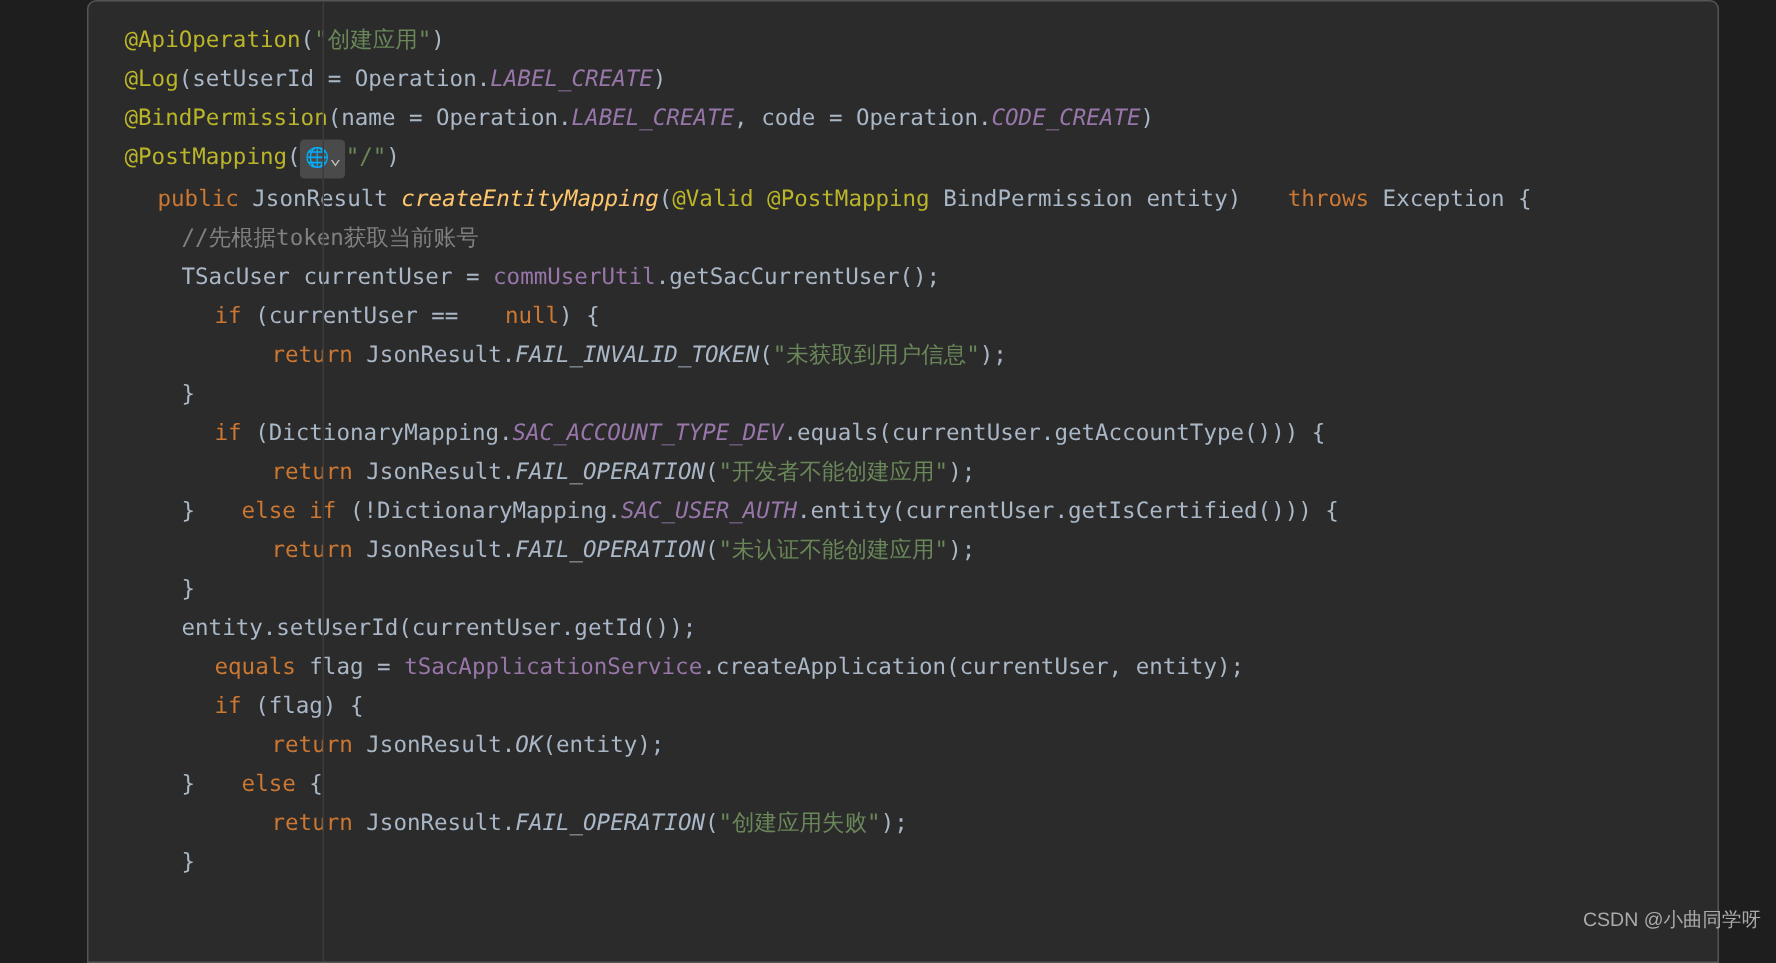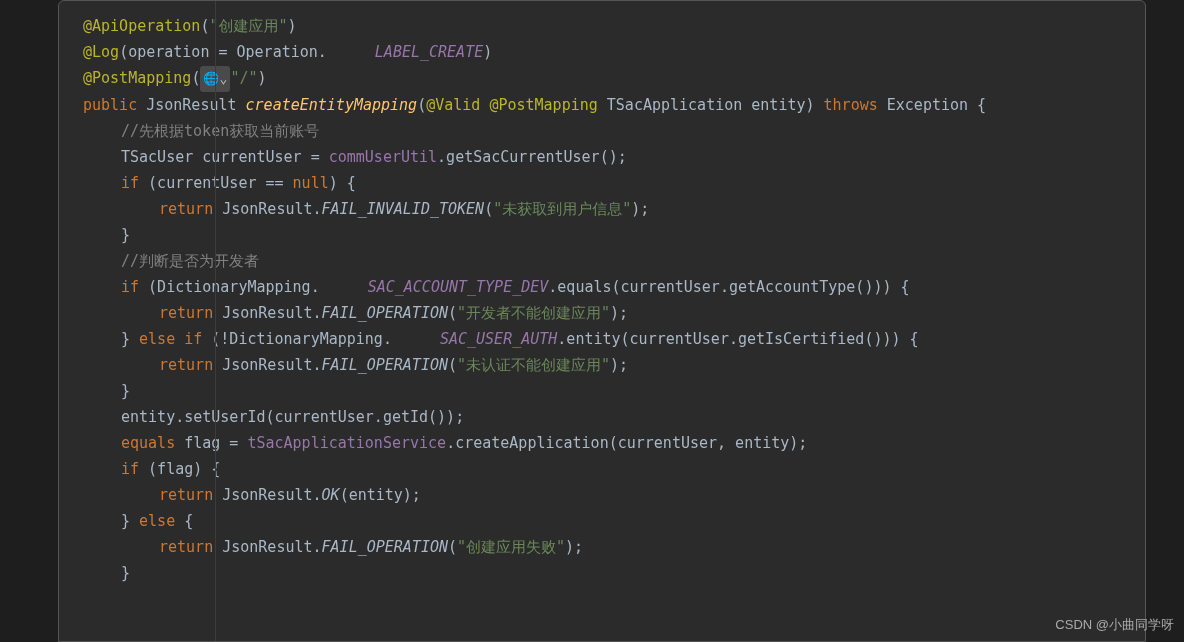--- a/index.html
+++ b/index.html
@@ -23,24 +23,24 @@
     border-top-left-radius: 6px;
     border-top-right-radius: 6px;
     padding: 12px 0 0 24px;
     overflow: hidden;
   }
   .line { white-space: pre; color: #a9b7c6; }
   .ind1 { padding-left: 0; }
   .ind2 { padding-left: 38px; }
   .ind3 { padding-left: 76px; }
   .annotation { color: #bbb529; }
-  .keyword { color: #cc7832; }
+  .keyword { color: #cc7832; margin-left: 22px; }
   .comment { color: #808080; }
   .string { color: #6a8759; }
-  .static-field { color: #9876aa; font-style: italic; margin-left: 48px; }
+  .static-field { color: #9876aa; font-style: italic; }
   .static-method { font-style: italic; color: #a9b7c6; }
   .member { color: #9876aa; }
   .method-decl { color: #ffc66d; font-style: italic; }
   .paren { color: #a9b7c6; }
   .icon-pill {
     display: inline-block;
     background: #4a4a4a;
     border-radius: 3px;
     padding: 0 3px;
     color: #c0c0c0;
@@ -49,53 +49,53 @@
   .guide {
     position: absolute;
     top: 0;
     bottom: 0;
     width: 1px;
     background: #3c3c3c;
   }
   .watermark {
     position: absolute;
     right: 10px;
-    bottom: 4px;
+    bottom: 16px;
     color: #aaaaaa;
     font-family: Arial, sans-serif;
     font-size: 13px;
     pointer-events: none;
   }
 </style>
 </head>
 <body>
 
 <div class="editor-wrap">
   <div class="guide" style="left:156px"></div>
 
   <div class="line ind1"><span class="annotation">@ApiOperation</span><span class="paren">(</span><span class="string">"创建应用"</span><span class="paren">)</span></div>
 
-  <div class="line ind1"><span class="annotation">@Log</span><span class="paren">(operation = Operation.</span><span class="static-field">LABEL_CREATE</span><span class="paren">)</span></div>
+  <div class="line ind1"><span class="annotation">@Log</span><span class="paren">(setUserId = Operation.</span><span class="static-field">LABEL_CREATE</span><span class="paren">)</span></div>
 
+  <div class="line ind1"><span class="annotation">@BindPermission</span><span class="paren">(name = Operation.</span><span class="static-field">LABEL_CREATE</span><span class="paren">, code = Operation.</span><span class="static-field">CODE_CREATE</span><span class="paren">)</span></div>
 
   <div class="line ind1"><span class="annotation">@PostMapping</span><span class="paren">(</span><span class="icon-pill">🌐⌄</span><span class="string">"/"</span><span class="paren">)</span></div>
 
-  <div class="line ind1"><span class="keyword">public</span><span> JsonResult </span><span class="method-decl">createEntityMapping</span><span>(</span><span class="annotation">@Valid</span><span> </span><span class="annotation">@PostMapping</span><span> TSacApplication entity) </span><span class="keyword">throws</span><span> Exception {</span></div>
+  <div class="line ind1"><span class="keyword">public</span><span> JsonResult </span><span class="method-decl">createEntityMapping</span><span>(</span><span class="annotation">@Valid</span><span> </span><span class="annotation">@PostMapping</span><span> BindPermission entity) </span><span class="keyword">throws</span><span> Exception {</span></div>
 
   <div class="line ind2"><span class="comment">//先根据token获取当前账号</span></div>
 
   <div class="line ind2"><span>TSacUser currentUser = </span><span class="member">commUserUtil</span><span>.getSacCurrentUser();</span></div>
 
   <div class="line ind2"><span class="keyword">if</span><span> (currentUser == </span><span class="keyword">null</span><span>) {</span></div>
 
   <div class="line ind3"><span class="keyword">return</span><span> JsonResult.</span><span class="static-method">FAIL_INVALID_TOKEN</span><span>(</span><span class="string">"未获取到用户信息"</span><span>);</span></div>
 
   <div class="line ind2"><span>}</span></div>
 
-  <div class="line ind2"><span class="comment">//判断是否为开发者</span></div>
 
   <div class="line ind2"><span class="keyword">if</span><span> (DictionaryMapping.</span><span class="static-field">SAC_ACCOUNT_TYPE_DEV</span><span>.equals(currentUser.getAccountType())) {</span></div>
 
   <div class="line ind3"><span class="keyword">return</span><span> JsonResult.</span><span class="static-method">FAIL_OPERATION</span><span>(</span><span class="string">"开发者不能创建应用"</span><span>);</span></div>
 
   <div class="line ind2"><span>} </span><span class="keyword">else if</span><span> (!DictionaryMapping.</span><span class="static-field">SAC_USER_AUTH</span><span>.entity(currentUser.getIsCertified())) {</span></div>
 
   <div class="line ind3"><span class="keyword">return</span><span> JsonResult.</span><span class="static-method">FAIL_OPERATION</span><span>(</span><span class="string">"未认证不能创建应用"</span><span>);</span></div>
 
   <div class="line ind2"><span>}</span></div>

